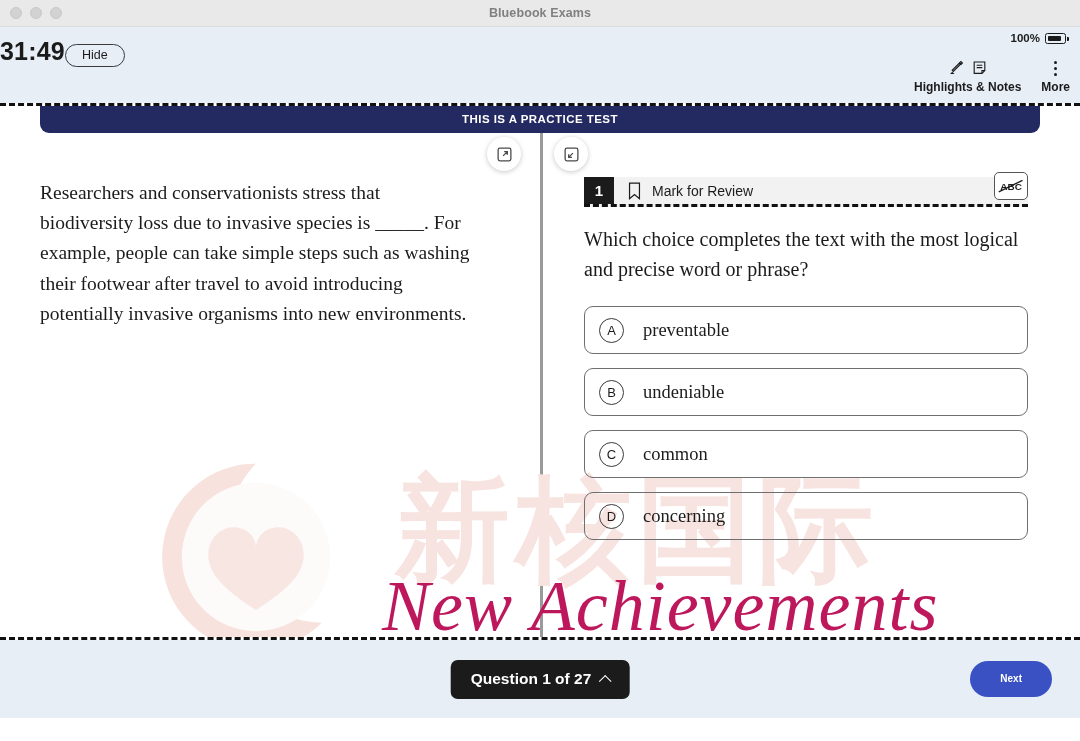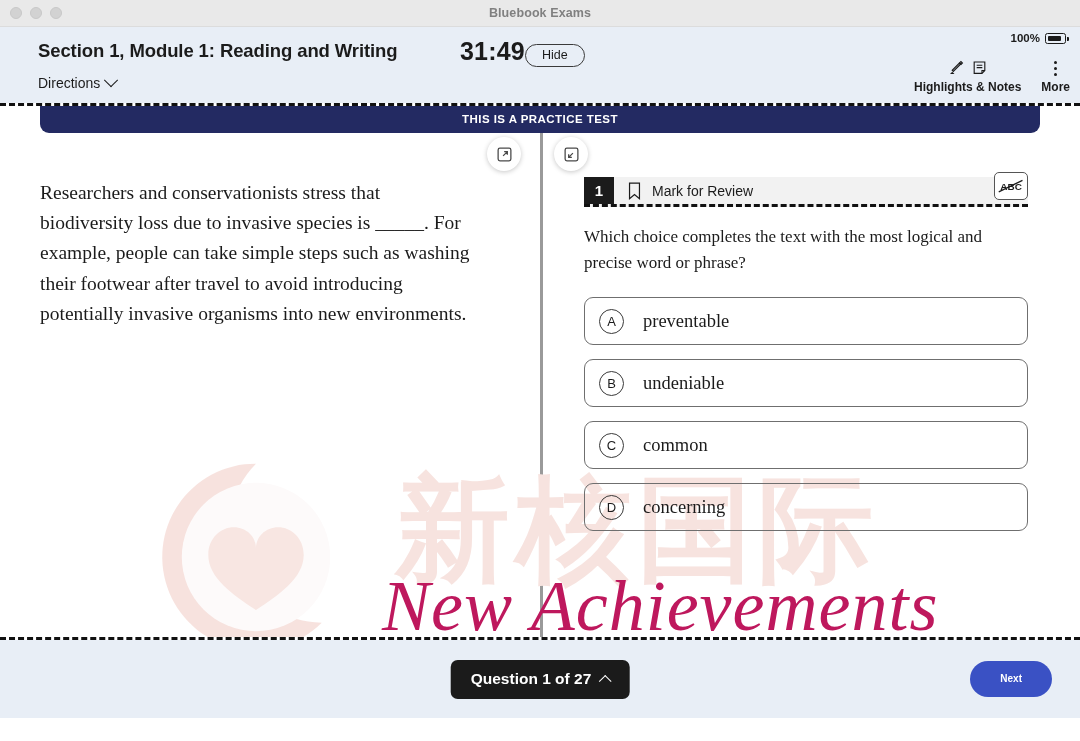--- a/index.html
+++ b/index.html
@@ -299,21 +299,21 @@
     background: #fff;
     display: flex;
     align-items: center;
     justify-content: center;
     cursor: pointer;
   }
 
   .qtext {
     margin-top: 17px;
     font-family: "Liberation Serif", serif;
-    font-size: 17px;
+    font-size: 20px;
     line-height: 1.5;
     color: #1b1b1b;
   }
 
   .choices { margin-top: 22px; display: flex; flex-direction: column; gap: 14px; }
   .choice {
     border: 1.4px solid #6f6f6f;
     border-radius: 9px;
     height: 48px;
     display: flex;
@@ -431,27 +431,20 @@
     <div class="traffic">
       <span class="dot"></span>
       <span class="dot"></span>
       <span class="dot"></span>
     </div>
     <div class="win-title">Bluebook Exams</div>
   </div>
 
   <div class="exam-header">
 
-    <div class="hdr-left">
-      <div class="section-title">Section 1, Module 1: Reading and Writing</div>
-      <div class="directions">
-        <span>Directions</span>
-        <span class="chev-down"></span>
-      </div>
-    </div>
 
     <div class="hdr-center">
       <div class="timer">31:49</div>
       <button class="hide-btn">Hide</button>
     </div>
 
     <div class="hdr-right">
       <div class="battery-row">
         <span>100%</span>
         <span class="batt">

